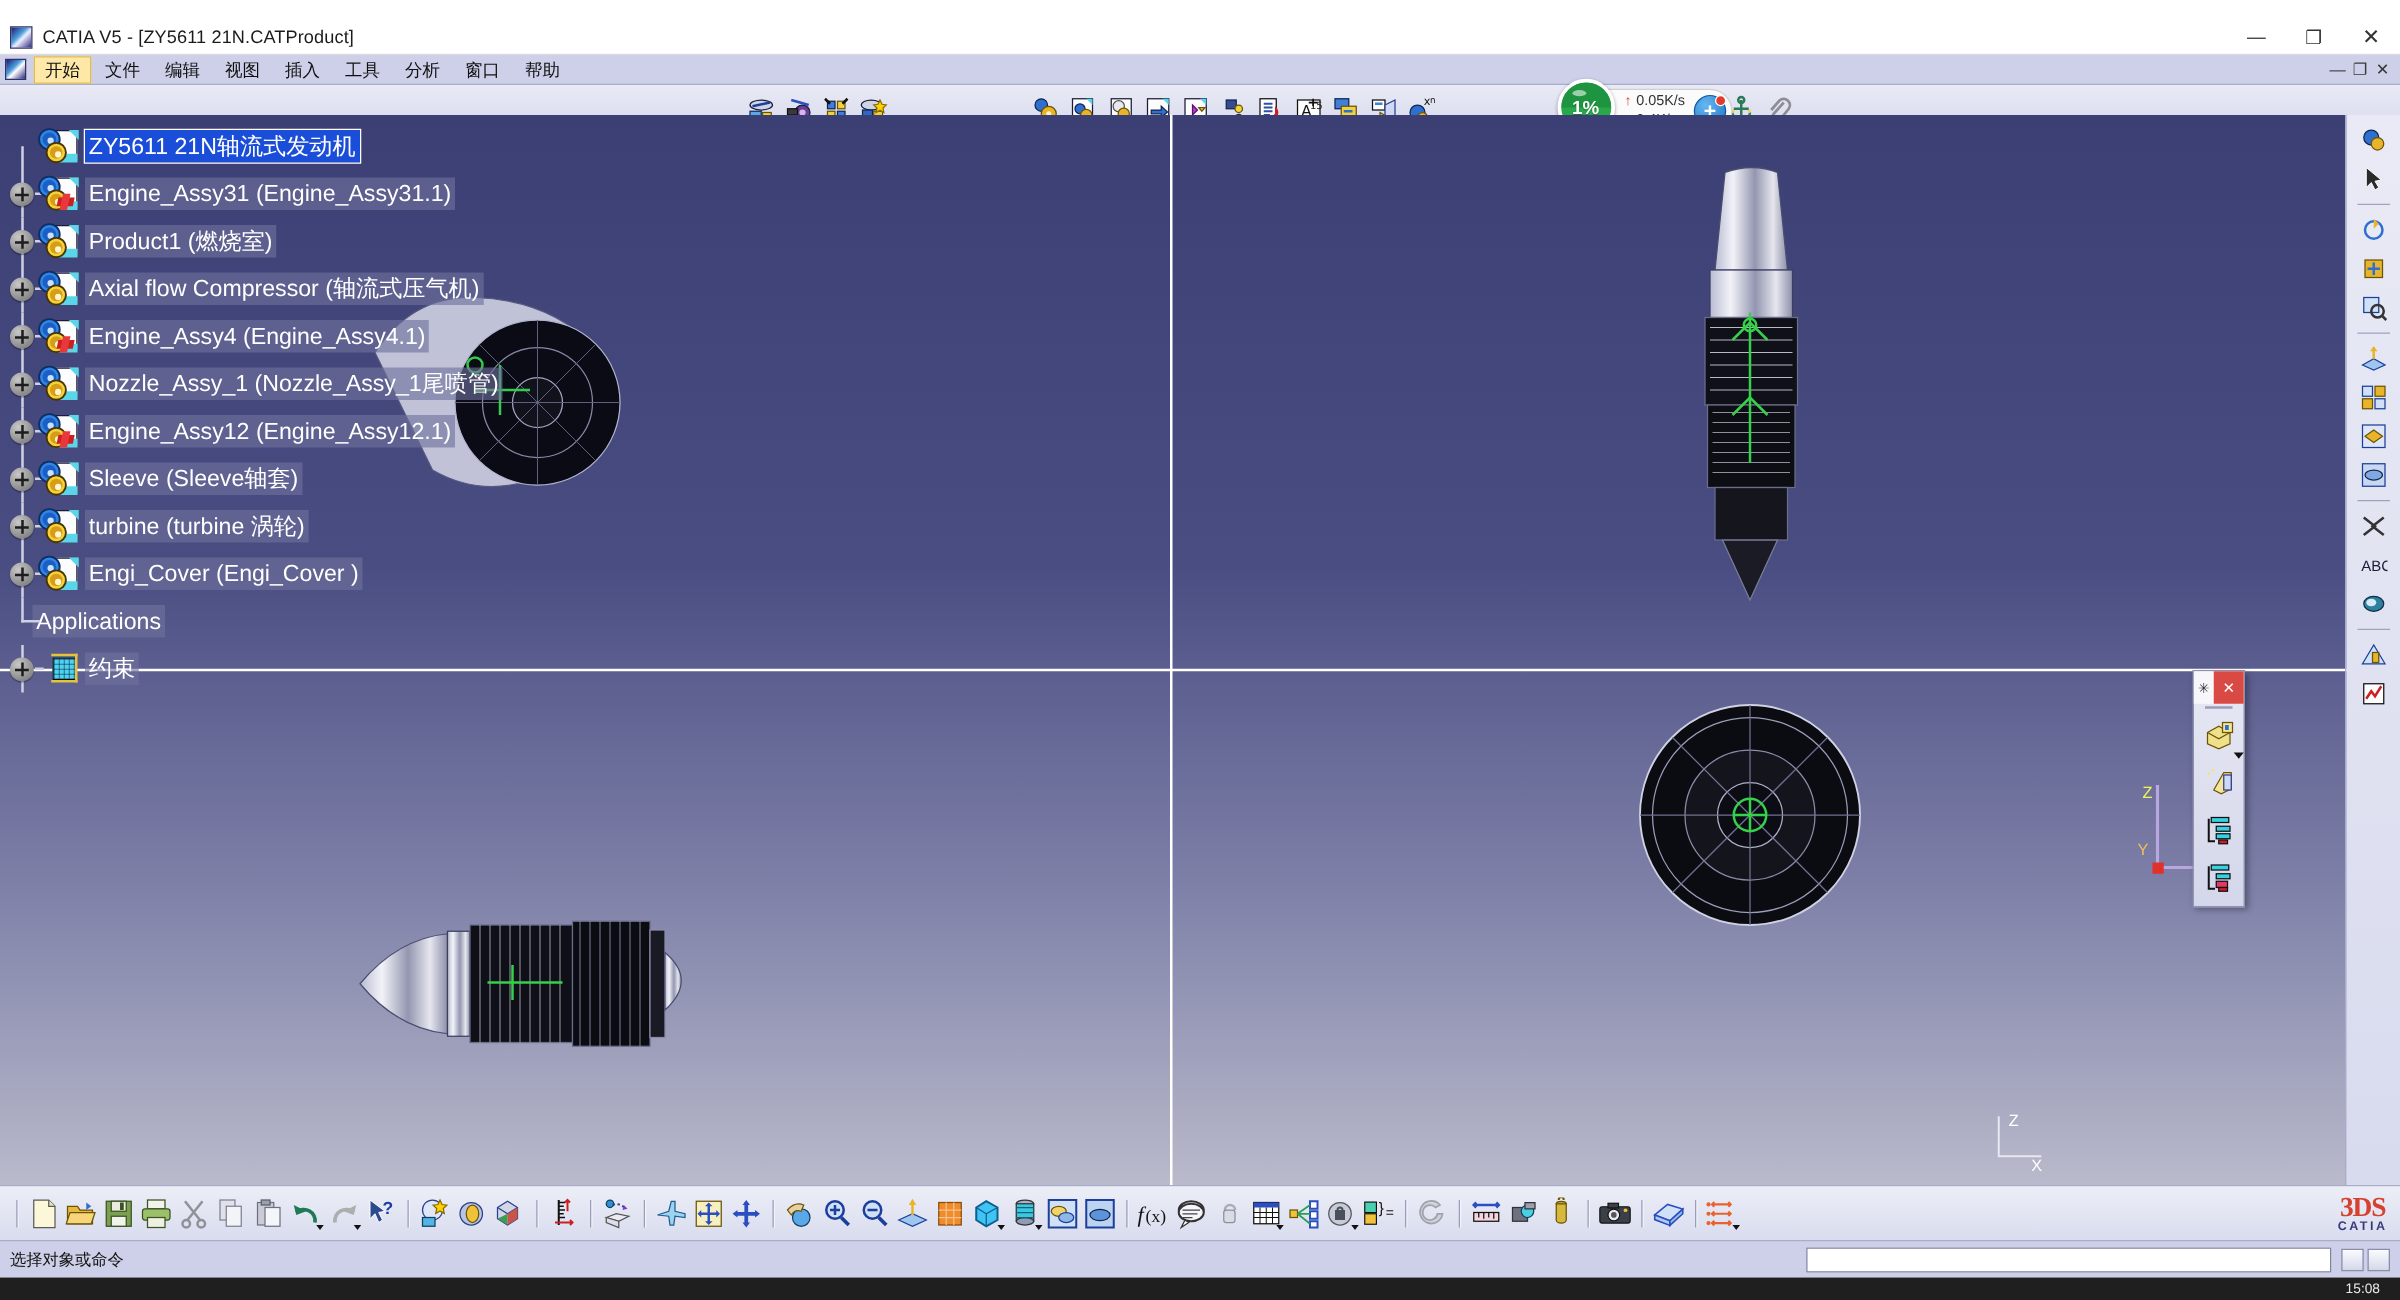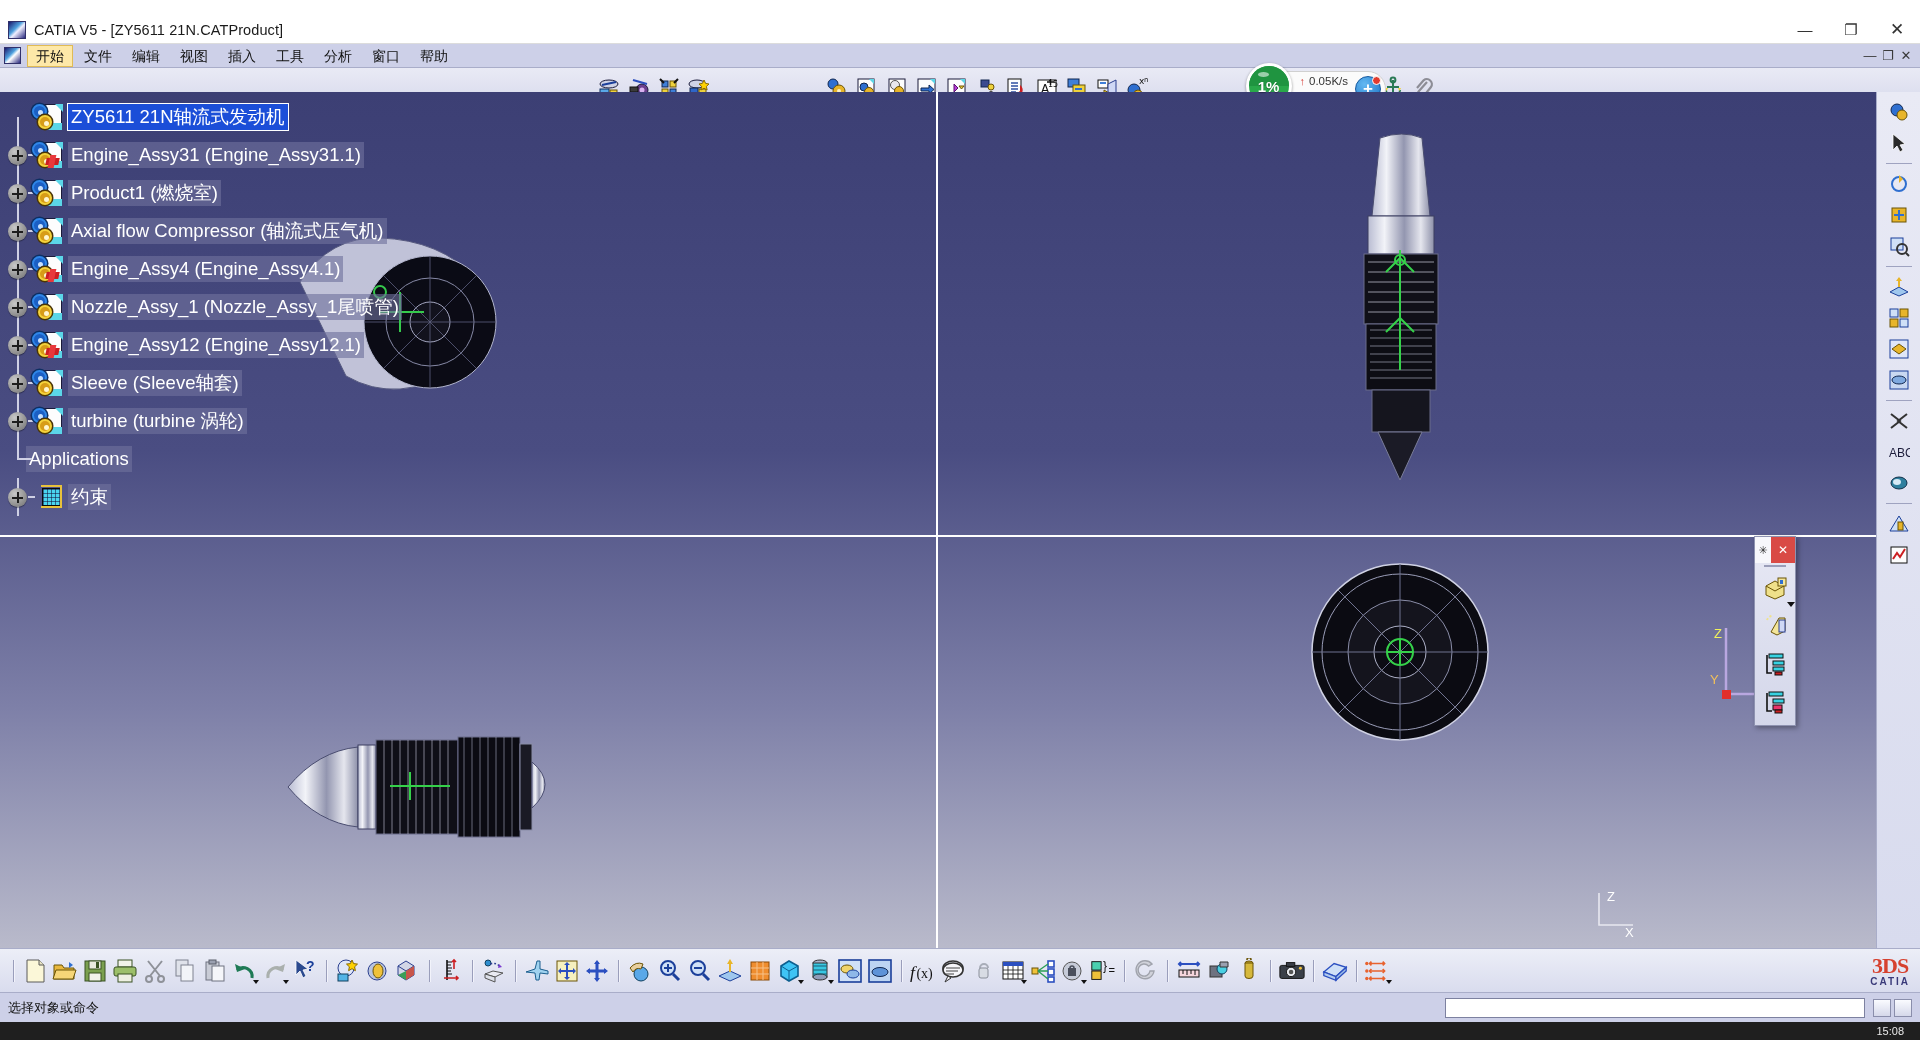--- a/index.html
+++ b/index.html
@@ -628,20 +628,33 @@
         <div class="dash"></div>
       </div>
       <div class="ticon">
         <div class="sheet"></div>
           <div class="gear-b"></div>
           <div class="gear-y"></div>
       </div>
       <div class="tlabel">turbine (turbine 涡轮)</div>
     </div>
 
+    <div class="trow">
+      <div class="tgutter">
+        <div class="vline"></div>
+          <div class="plusbox"></div>
+        <div class="dash"></div>
+      </div>
+      <div class="ticon">
+        <div class="sheet"></div>
+          <div class="gear-b"></div>
+          <div class="gear-y"></div>
+      </div>
+      <div class="tlabel">Engi_Cover (Engi_Cover )</div>
+    </div>
 
     <div class="trow leaf">
       <div class="tgutter">
         <div class="elbow"></div>
           <div class="elbow-h"></div>
       </div>
       <div class="tlabel" style="margin-left:-4px">Applications</div>
     </div>
 
     <div class="trow">

